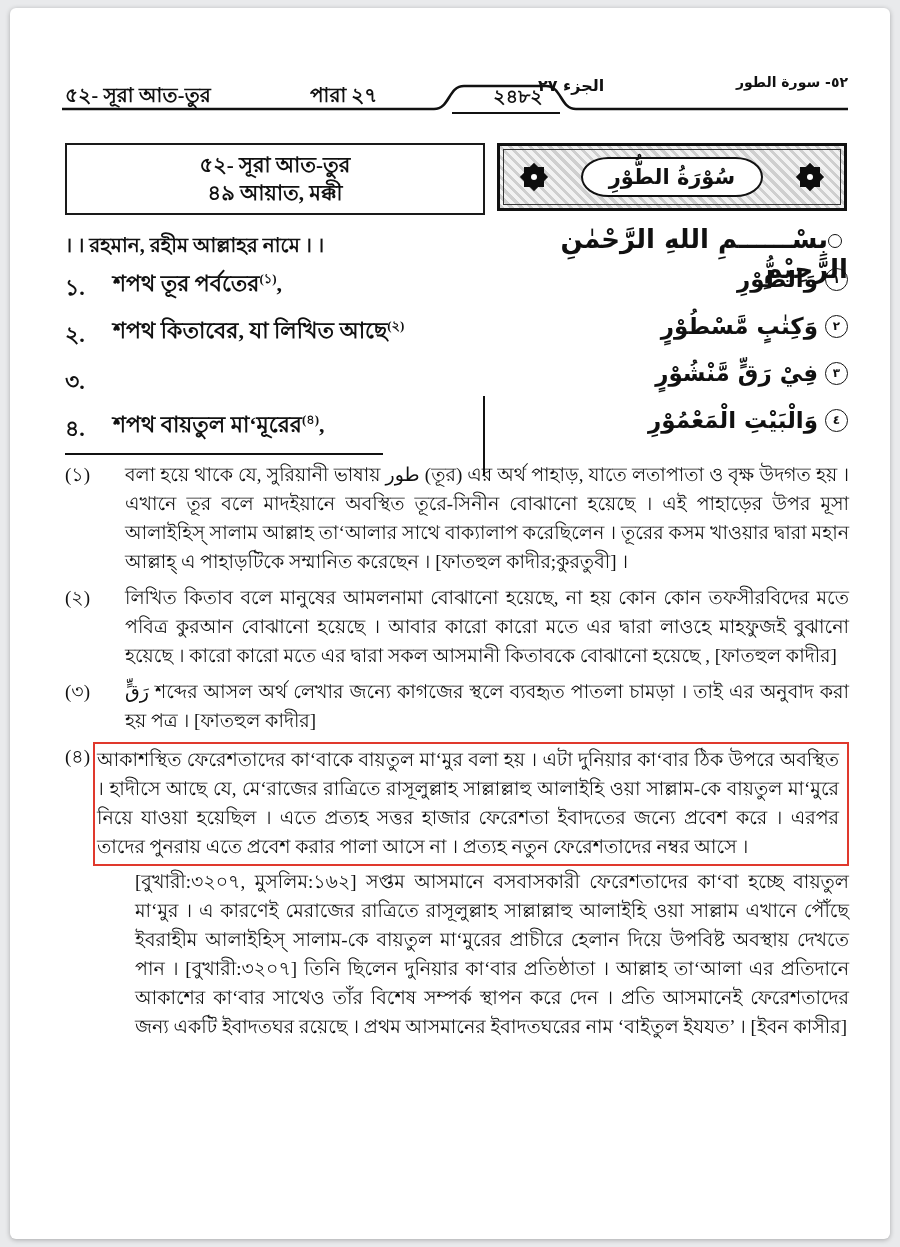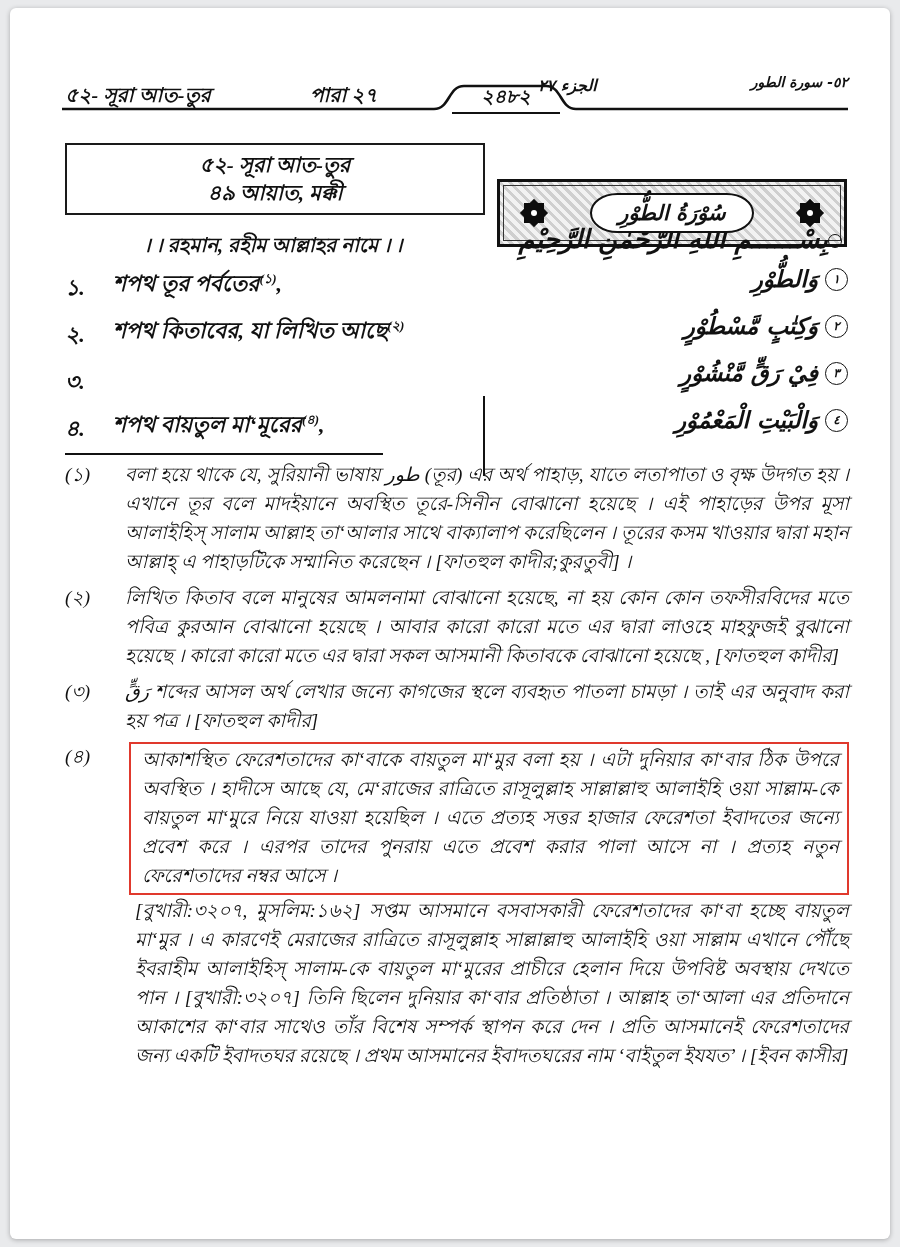--- a/index.html
+++ b/index.html
@@ -3,40 +3,39 @@
 <meta charset="utf-8">
 <style>
   html,body{margin:0;padding:0;}
   .stage{
     position:relative;
     width:900px;height:1247px;
     background:#e9eaec;
     overflow:hidden;
     font-family:"Liberation Serif","DejaVu Serif",serif;
     color:#111;
-    font-style:italic;
   }
   .paper{
     position:absolute;left:10px;top:8px;
     width:880px;height:1231px;
     background:#ffffff;
     border-radius:6px;
     box-shadow:0 1px 5px rgba(0,0,0,.28);
   }
   
   .hdr-left{
     position:absolute;left:55px;top:72px;
     font-size:20px;font-weight:bold;letter-spacing:.2px;
   }
   .hdr-para{
     position:absolute;left:300px;top:72px;width:130px;
     font-size:20px;font-weight:bold;
   }
   .hdr-pageno{
-    position:absolute;left:440px;top:74px;width:112px;
+    position:absolute;left:452px;top:74px;width:112px;
     text-align:center;font-size:19px;font-weight:bold;
   }
   .hdr-juz{
     position:absolute;left:528px;top:68px;width:110px;
     text-align:left;font-size:16px;font-weight:bold;
     font-family:"DejaVu Sans",sans-serif;direction:rtl;
   }
   .hdr-right{
     position:absolute;right:42px;top:66px;
     font-size:14px;font-weight:bold;
@@ -46,33 +45,32 @@
   
   .surah-box{
     position:absolute;left:55px;top:135px;width:416px;height:68px;
     border:2px solid #1a1a1a;
     display:flex;flex-direction:column;align-items:center;justify-content:center;
     gap:2px;
   }
   .surah-box .l1,.surah-box .l2{font-size:21px;font-weight:bold;line-height:1.25;}
   .bn-bismillah{
     position:absolute;left:55px;top:222px;width:416px;
-    text-align:center;font-size:20px;font-weight:bold;
+    font-size:20px;font-weight:bold;
   }
   
   .ornament{
     position:absolute;left:487px;top:135px;width:350px;height:68px;
     border:3px solid #111;
     background:
       repeating-linear-gradient(45deg,#cfcfcf 0 3px,#f2f2f2 3px 7px),
       #e8e8e8;
     box-sizing:border-box;
     display:flex;align-items:center;justify-content:space-between;
     padding:0 22px;
-    margin-top:36px;
   }
   .ornament .inner-frame{
     position:absolute;inset:3px;border:1px solid #333;pointer-events:none;
   }
   .star8{position:relative;width:24px;height:24px;flex:0 0 auto;}
   .star8::before,.star8::after{content:"";position:absolute;inset:2px;background:#0d0d0d;}
   .star8::after{transform:rotate(45deg);}
   .star8 .dot{position:absolute;left:9px;top:9px;width:6px;height:6px;background:#fff;border-radius:50%;z-index:2;}
   .cartouche{
     position:relative;z-index:1;
@@ -112,23 +110,23 @@
   
   .fn-sep{position:absolute;left:55px;top:445px;width:318px;height:0;border-top:2.4px solid #111;}
   .footnotes{
     position:absolute;left:55px;top:452px;width:784px;
     font-size:19px;line-height:29px;text-align:justify;
   }
   .footnote{position:relative;padding-left:60px;margin-bottom:7px;}
   .fn-marker{position:absolute;left:0;top:0;font-size:19px;}
   .footnote.fn4{padding-left:0;}
   .red-box{
-    margin-left:64px;
+    margin-left:28px;
     border:2.6px solid var(--hl,#e0392d);
-    padding:1px 8px 3px 11px;
+    padding:1px 8px 3px 2px;
     text-align:justify;
   }
   .fn4-rest{margin:1px 0 0 70px;text-align:justify;}
   .ar-inline{font-family:"DejaVu Sans",sans-serif;direction:rtl;unicode-bidi:embed;}
 </style>
 </head>
 <body>
 
 <div class="stage">
   <div class="paper">

